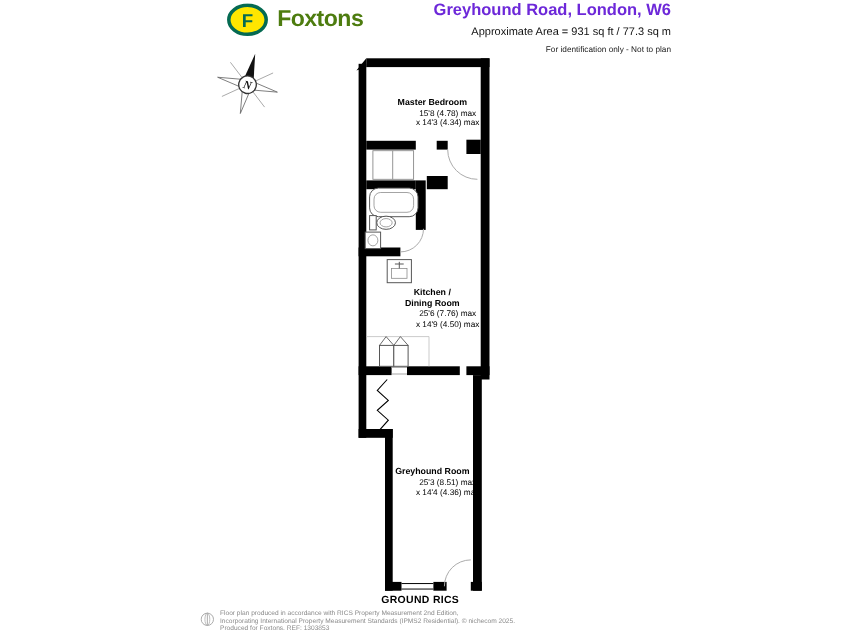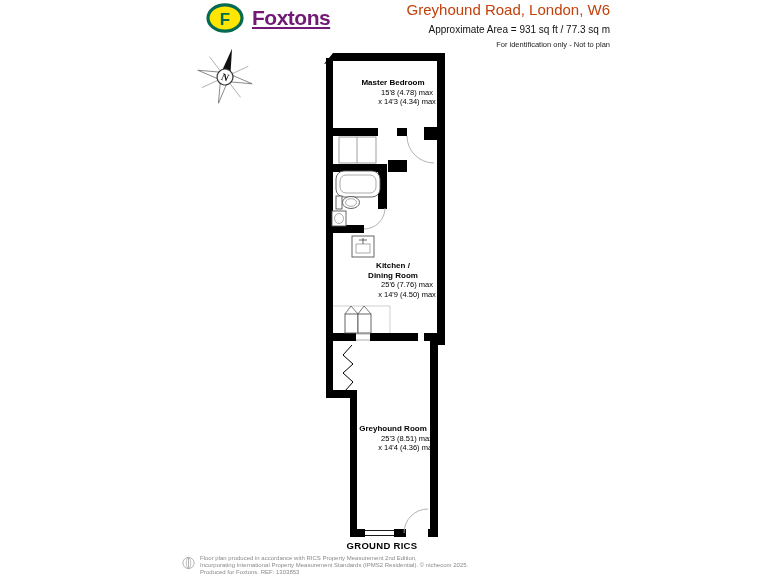--- a/index.html
+++ b/index.html
@@ -1,23 +1,23 @@
 <!DOCTYPE html>
 <html><head>
 <meta charset="utf-8">
 <style>
   html,body{margin:0;padding:0;background:#fff;}
   .page{position:relative;width:768px;height:576px;background:#fff;overflow:hidden;
         font-family:"Liberation Sans",sans-serif;color:#000;}
   
   .brand{position:absolute;left:206px;top:3px;display:flex;align-items:center;gap:8px;}
-  .brand-word{font-size:21px;font-weight:bold;color:#701a75;letter-spacing:-0.5px;text-decoration:underline;}
+  .brand-word{font-size:21px;font-weight:bold;color:#4d7c0f;letter-spacing:-0.5px;}
   
   .hdr{position:absolute;top:1px;right:158px;text-align:right;}
-  .hdr .title{font-size:15px;font-weight:normal;color:#c2410c;}
+  .hdr .title{font-size:15px;font-weight:bold;color:#6d28d9;}
   .hdr .area{font-size:10px;margin-top:6px;color:#111;}
   .hdr .disc{font-size:7.5px;margin-top:5px;color:#222;}
   
   .compass{position:absolute;left:196px;top:46px;}
   
   .plan{position:absolute;left:318px;top:48px;}
   .room-label{position:absolute;width:120px;text-align:center;line-height:9.5px;}
   .room-label .nm{font-size:8px;font-weight:bold;}
   .room-label .dm{font-size:7.5px;margin-left:28px;}
   .floor-cap{position:absolute;left:312px;top:540px;width:140px;text-align:center;
@@ -122,21 +122,21 @@
       <rect x="356" y="244" width="14" height="9" stroke="#888" stroke-width="0.7"></rect>
       <line x1="363" y1="238" x2="363" y2="244" stroke="#555" stroke-width="0.9"></line>
       <line x1="359" y1="240" x2="367" y2="240" stroke="#555" stroke-width="0.9"></line>
       <rect x="345" y="314" width="13" height="19"></rect>
       <rect x="358" y="314" width="13" height="19"></rect>
       <polyline points="345,314 351,306 358,314" fill="none" stroke="#555" stroke-width="0.8"></polyline>
       <polyline points="358,314 364,306 371,314" fill="none" stroke="#555" stroke-width="0.8"></polyline>
     </g>
   </svg>
 
-  <div class="room-label" style="left:333px;top:78px">
+  <div class="room-label" style="left:333px;top:88px">
     <div class="nm">Master Bedroom</div>
     <div class="dm">15'8 (4.78) max</div>
     <div class="dm">x 14'3 (4.34) max</div>
   </div>
 
   <div class="room-label" style="left:333px;top:261px">
     <div class="nm">Kitchen /</div>
     <div class="nm">Dining Room</div>
     <div class="dm">25'6 (7.76) max</div>
     <div class="dm">x 14'9 (4.50) max</div>

